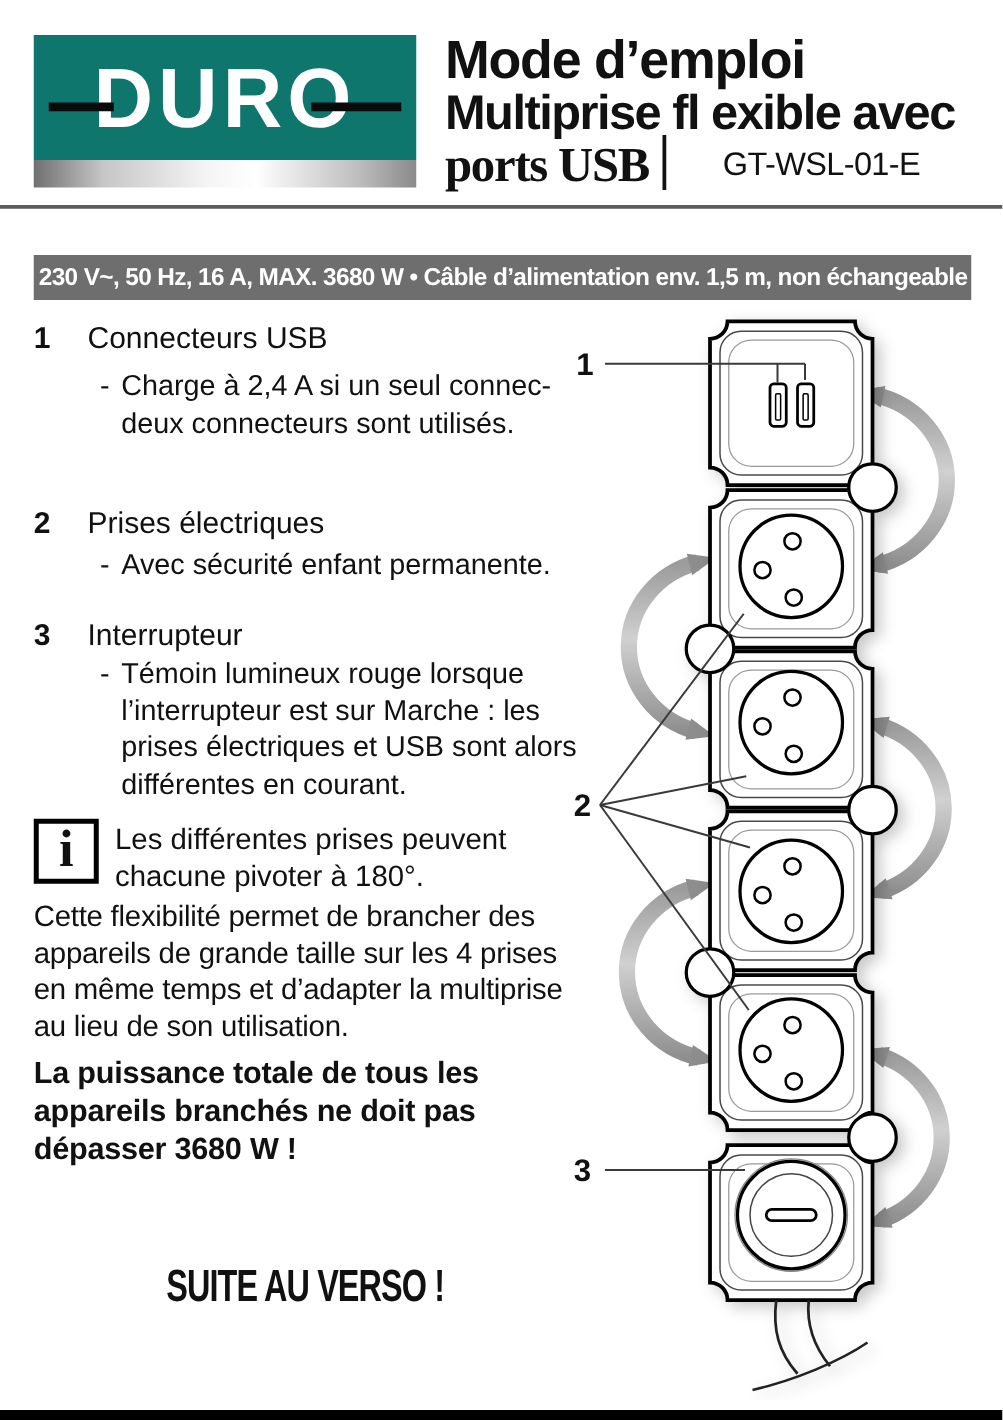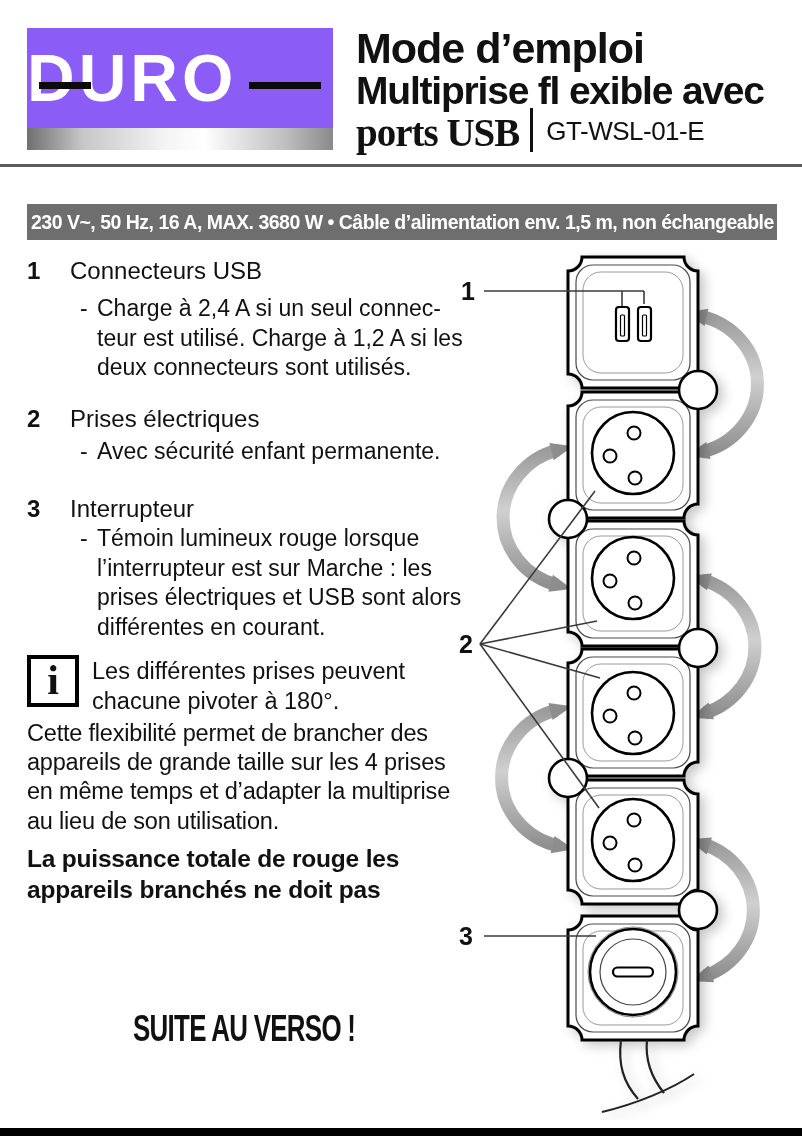--- a/index.html
+++ b/index.html
@@ -3,34 +3,34 @@
 <meta charset="utf-8">
 <style>
   html,body{margin:0;padding:0;}
   body{
     width:802px;height:1136px;position:relative;overflow:hidden;
     background:#ffffff;color:#111;
     font-family:"Liberation Sans",sans-serif;
   }
   
   .logo-box{position:absolute;left:27px;top:28px;width:306px;height:100px;
-    background:#8b5cf6;display:flex;align-items:center;}
+    background:#0f766e;display:flex;align-items:center;justify-content:center;}
   .logo-text{color:#fff;font-weight:bold;font-size:66px;letter-spacing:4px;
     transform:scaleY(1.02);line-height:1;}
   .logo-slit{position:absolute;height:7px;background:#0a0a0a;}
   .logo-slit.d{left:12px;top:54px;width:52px;}
   .logo-slit.o{left:222px;top:54px;width:72px;}
   .logo-shine{position:absolute;left:27px;top:128px;width:306px;height:22px;
     background:linear-gradient(90deg,#6f6f6f 0%,#c6c6c6 18%,#f4f4f4 45%,#ffffff 58%,#bdbdbd 85%,#8a8a8a 100%);}
   .title1{position:absolute;left:356px;top:24px;font-size:43px;font-weight:bold;letter-spacing:-1px;white-space:nowrap;}
   .title2{position:absolute;left:356px;top:69px;font-size:39px;font-weight:bold;letter-spacing:-1.2px;white-space:nowrap;}
   .title3row{position:absolute;left:356px;top:108px;display:flex;align-items:flex-end;white-space:nowrap;}
   .title3{font-size:39px;font-weight:bold;letter-spacing:-1px;line-height:1;font-family:Liberation Serif, serif;}
   .title-bar{width:3px;height:44px;background:#111;margin:0 13px 0 11px;}
-  .model{font-size:26px;letter-spacing:-0.5px;padding-bottom:5px;}
+  .model{font-size:26px;letter-spacing:-0.5px;padding-bottom:5px;margin-left:32px;}
   .rule{position:absolute;left:0;top:164px;width:802px;height:3px;background:#5c5c5c;}
   .spec-bar{position:absolute;left:27px;top:204px;width:750px;height:36px;
     background:#6e6e6e;color:#fff;font-size:19.5px;font-weight:bold;letter-spacing:-0.5px;
     line-height:36px;padding-left:4px;box-sizing:border-box;white-space:nowrap;overflow:hidden;}
   
   .item{position:absolute;left:27px;width:440px;font-size:24px;line-height:30px;}
   .item-head{display:flex;}
   .item-num{width:43px;font-weight:bold;}
   .bullets{margin-left:53px;font-size:23px;line-height:29.5px;}
   .b-line{display:flex;}
@@ -76,24 +76,20 @@
     <span class="item-num">1</span>
     <span class="item-title">Connecteurs USB</span>
   </div>
   <div class="bullets" style="margin-top:8px;">
     <div class="b-line">
         <span class="b-dash">-</span>
         <span>Charge à 2,4 A si un seul connec-</span>
       </div>
     <div class="b-line">
         <span class="b-dash"></span>
-        <span>teur est utilisé. Charge à 1,2 A si les</span>
-      </div>
-    <div class="b-line">
-        <span class="b-dash"></span>
         <span>deux connecteurs sont utilisés.</span>
       </div>
   </div>
 </div>
 
 <div class="item" style="top:404px;">
   <div class="item-head">
     <span class="item-num">2</span>
     <span class="item-title">Prises électriques</span>
   </div>
@@ -139,22 +135,23 @@
 </div>
 
 <div class="para">
   <div>Cette flexibilité permet de brancher des</div>
   <div>appareils de grande taille sur les 4 prises</div>
   <div>en même temps et d’adapter la multiprise</div>
   <div>au lieu de son utilisation.</div>
 </div>
 
 <div class="warning">
-  <div>La puissance totale de rouge les</div>
+  <div>La puissance totale de tous les</div>
   <div>appareils branchés ne doit pas</div>
+  <div>dépasser 3680 W !</div>
 </div>
 
 <div class="suite">SUITE AU VERSO !</div>
 
 <svg class="diagram" viewBox="0 0 362 880" xmlns="http://www.w3.org/2000/svg">
   <defs>
     <linearGradient id="arrowGrad" x1="0" y1="0" x2="0" y2="1">
       <stop offset="0" stop-color="#9b9b9b"></stop>
       <stop offset="0.45" stop-color="#d0d0d0"></stop>
       <stop offset="1" stop-color="#8f8f8f"></stop>

